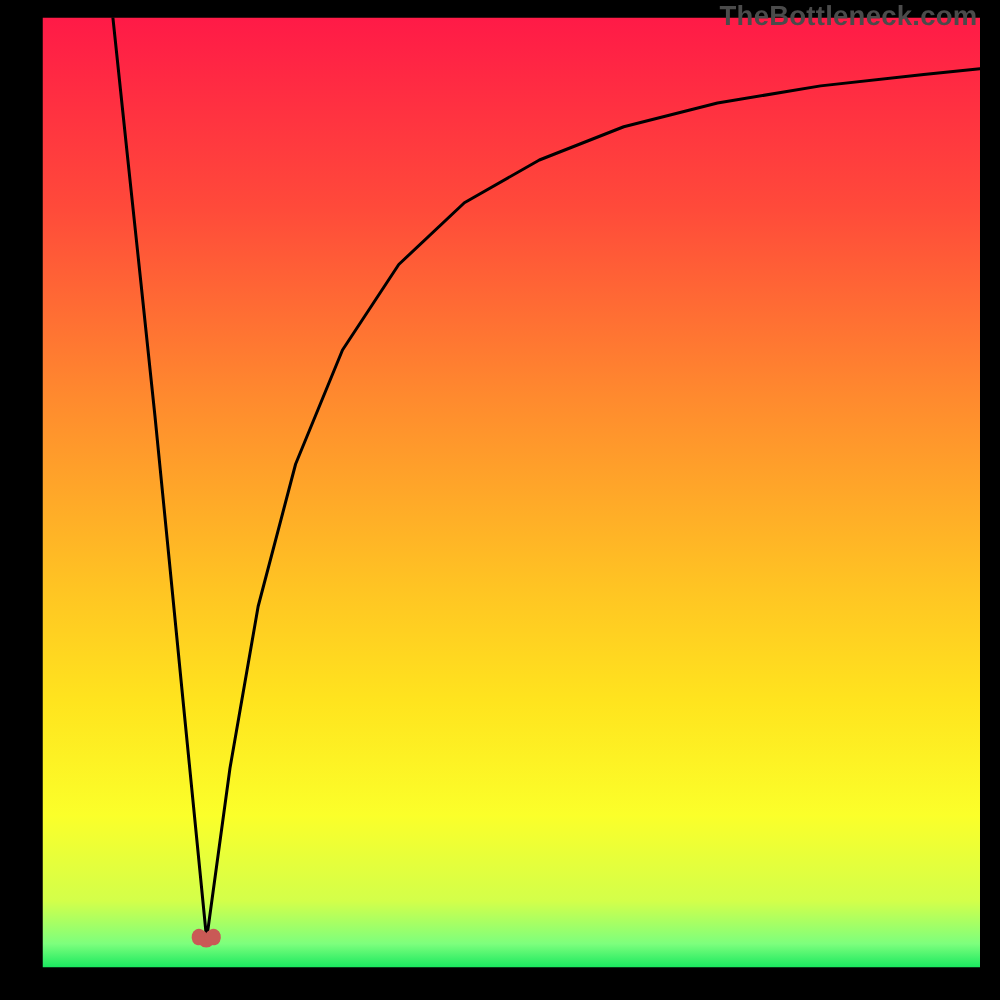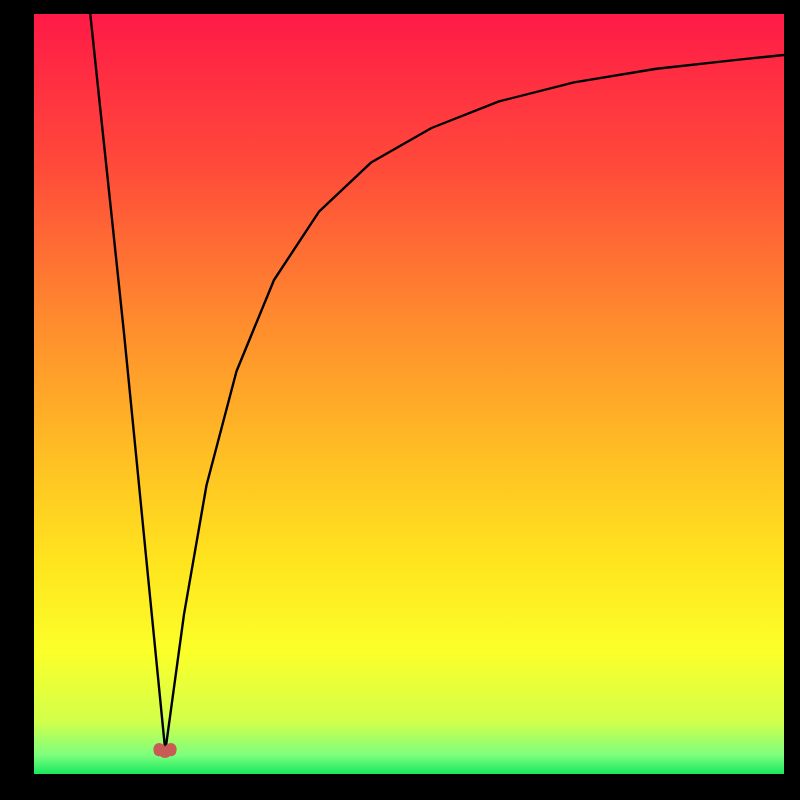--- a/index.html
+++ b/index.html
@@ -38,13 +38,14 @@
 
     <svg class="curve" width="750" height="760" viewBox="0 0 750 760" preserveAspectRatio="none">
       <path id="curvePath" d="M56.3 0.0 L67.5 106.4 L78.8 212.8 L90.0 319.2 L101.3 433.2 L112.5 547.2 L123.8 661.2 L131.3 737.2 M131.3 737.2 L150.0 600.4 L172.5 471.2 L202.5 357.2 L240.0 266.0 L285.0 197.6 L337.5 148.2 L397.5 114.0 L465.0 87.4 L540.0 68.4 L622.5 54.7 L705.0 45.6 L750.0 41.0" fill="none" stroke="#000" stroke-width="2.4" stroke-linecap="round" stroke-linejoin="round"></path>
     </svg>
 
     <div class="marker" id="marker" style="left: 131.25px; top: 735.68px;">
         <span class="join"></span>
       </div>
   </div>
 
+  <div class="watermark">TheBottleneck.com</div>
 </div>
 
 </body></html>

